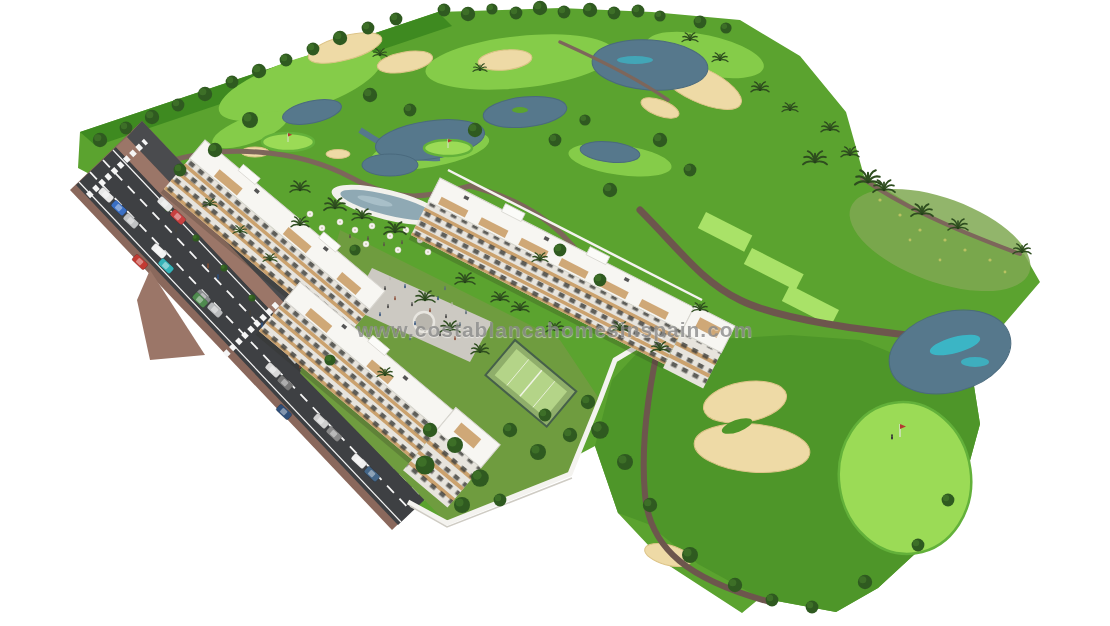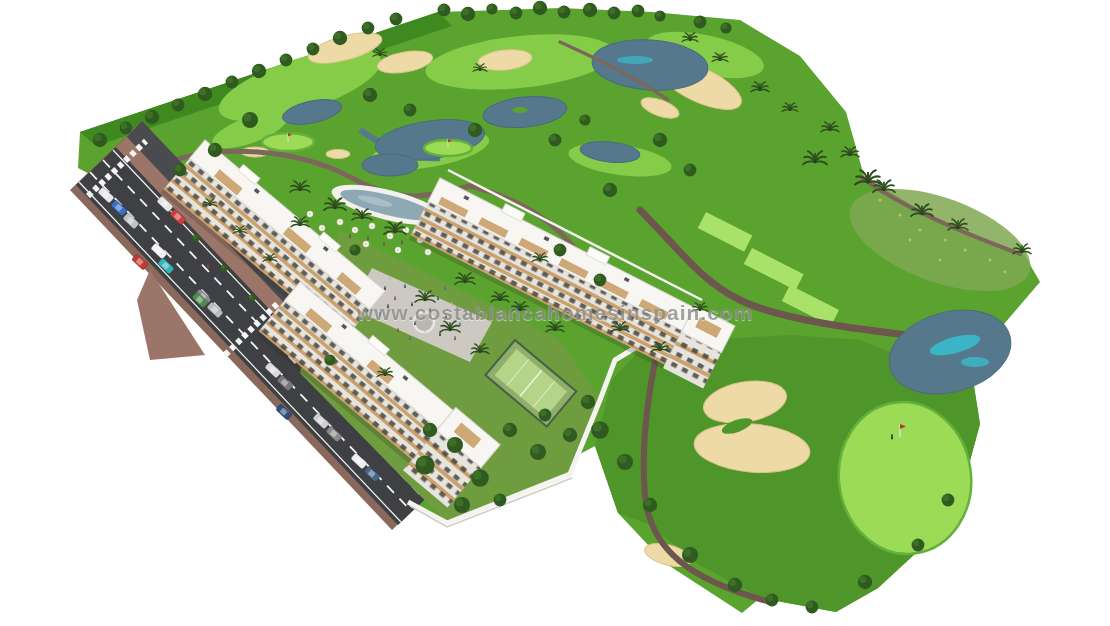--- a/index.html
+++ b/index.html
@@ -20,21 +20,21 @@
   .canvas svg{display:block;width:1110px;height:626px;}
   .rough{fill:var(--rough)} .rough-dark{fill:var(--rough-dark)} .edge-dark{fill:var(--edge-dark)}
   .fw{fill:var(--fairway)} .tee{fill:var(--tee)} .grn{fill:var(--green-light);stroke:#63b13a;stroke-width:2.5}
   .water{fill:var(--water);stroke:#4a6a7e;stroke-width:1} .teal{fill:var(--water-teal)}
   .sand{fill:var(--sand);stroke:var(--sand-edge);stroke-width:1}
   .path{stroke:var(--path);fill:none;stroke-linecap:round} .path2{stroke:var(--path-dark);fill:none;stroke-linecap:round}
   .roof{fill:var(--building);stroke:#d8d6d0;stroke-width:1}
   .facade{fill:var(--facade)} .balc{fill:var(--balcony)}
   .wallline{stroke:var(--wall);stroke-width:5;fill:none;stroke-linejoin:round}
   .wallshadow{stroke:#cfccc4;stroke-width:1.5;fill:none}
-  .watermark{position:absolute;left:555px;top:313px;transform:translate(-50%,-50%);
+  .watermark{position:absolute;left:555px;top:330px;transform:translate(-50%,-50%);
     font-weight:700;font-size:21px;letter-spacing:1px;white-space:nowrap;
     color:var(--watermark);opacity:.8;text-shadow:0 1px 1px rgba(255,255,255,.65);}
 </style>
 </head>
 <body>
 
 <div class="canvas">
 <svg viewBox="0 0 1110 626">
   <defs>
     <pattern id="winp" width="12" height="11" patternUnits="userSpaceOnUse">

